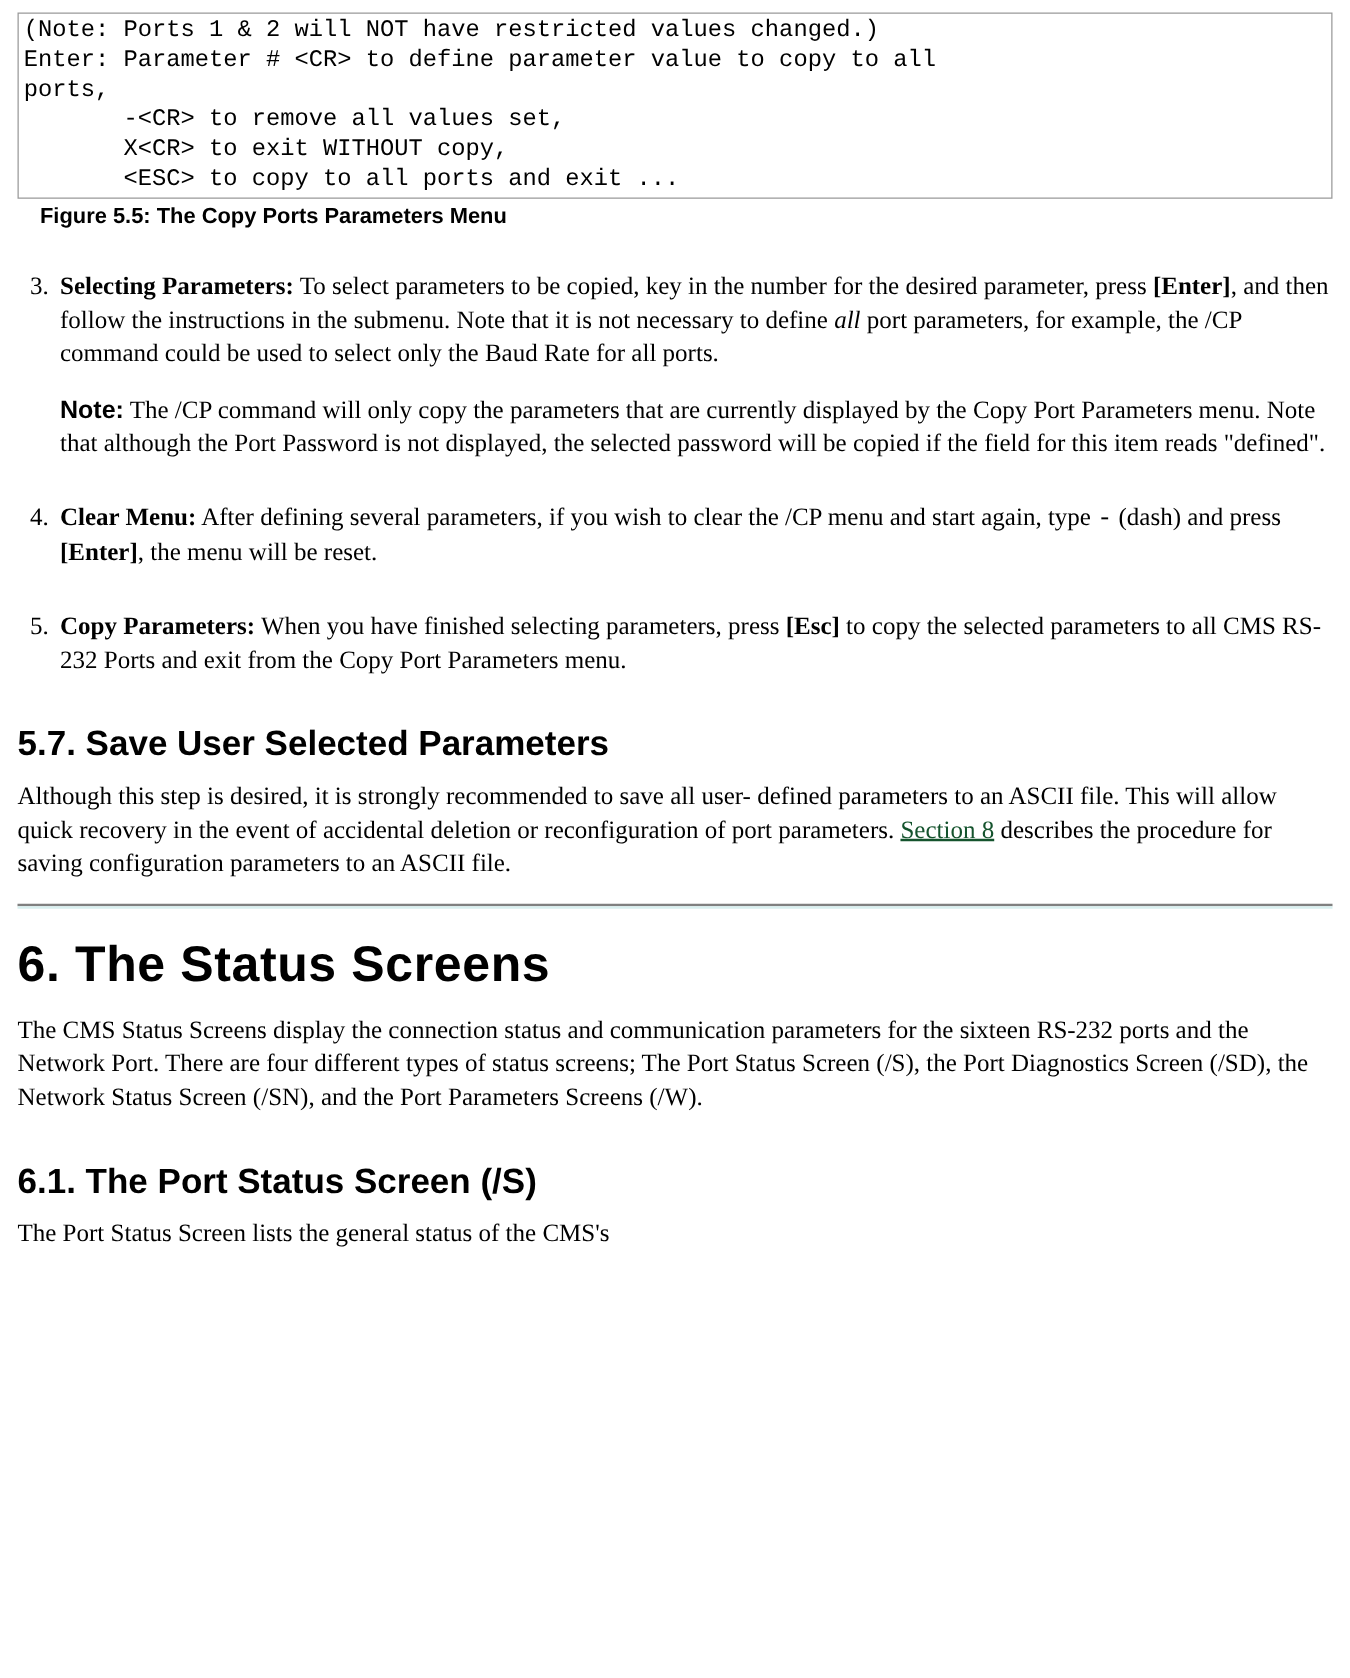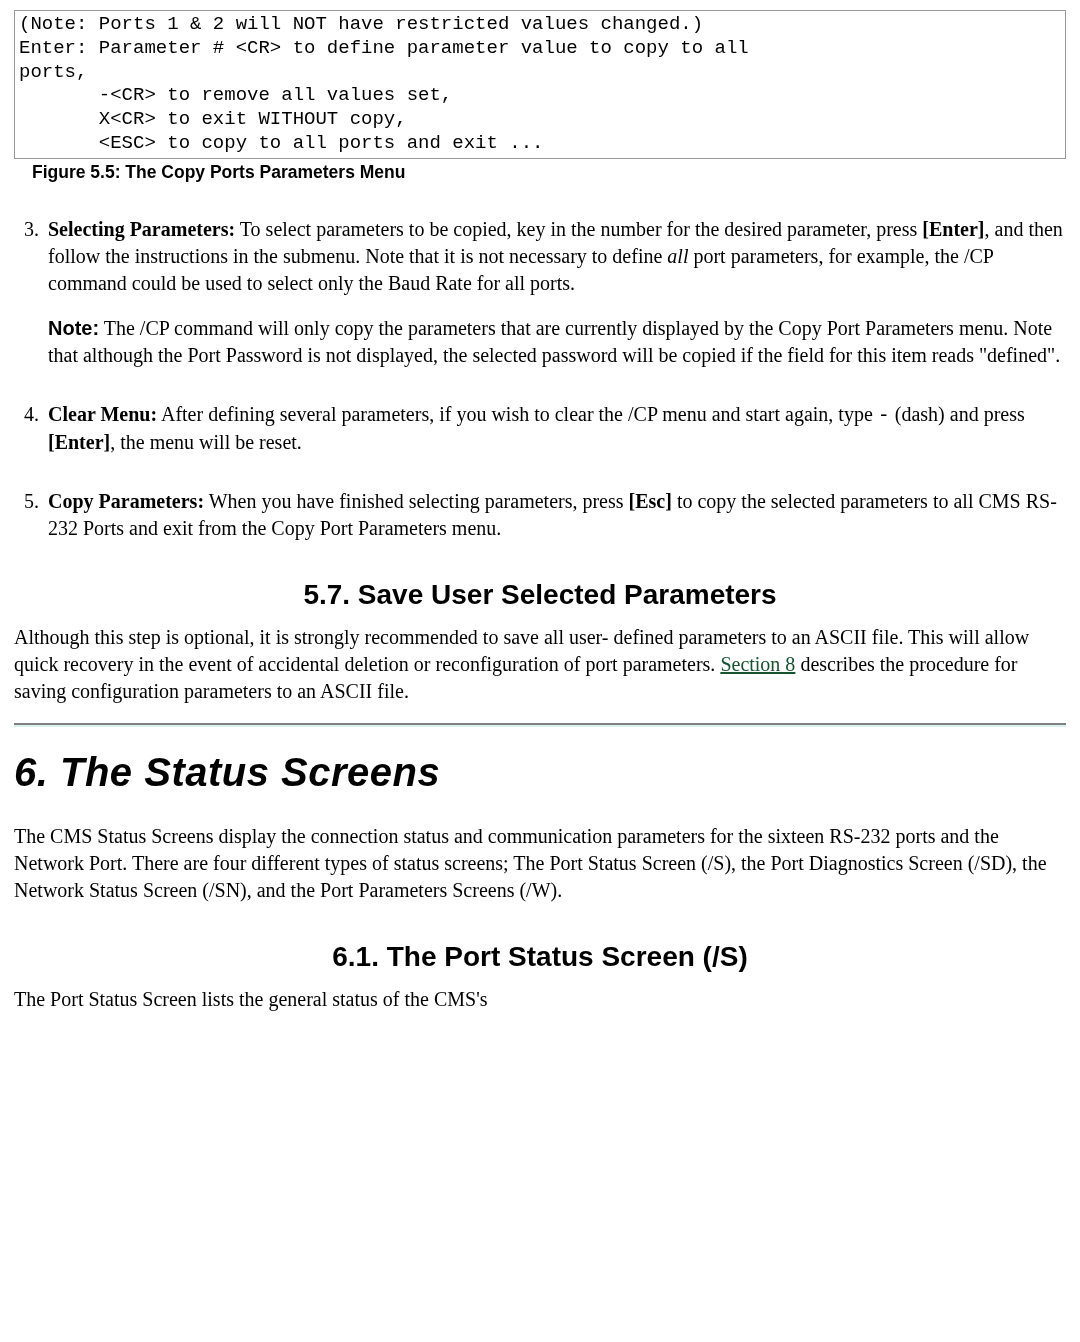--- a/index.html
+++ b/index.html
@@ -44,29 +44,27 @@
     font-weight: bold;
   }
   .mono-dash {
     font-family: "Courier New", monospace;
   }
   h2.sec {
     font-family: Arial, Helvetica, sans-serif;
     font-weight: bold;
     font-size: 28px;
     margin: 34px 0 10px 0;
-    text-align: center;
   }
   h1.chap {
     font-family: Arial, Helvetica, sans-serif;
     font-weight: 900;
     font-size: 40px;
-    margin: 18px 0 24px 0;
+    margin: 18px 0 12px 0;
     letter-spacing: 0.5px;
-    font-style: italic;
   }
   p.body {
     margin: 8px 0 14px 0;
   }
   a.link {
     color: #14532d;
     text-decoration: underline;
   }
   hr.sec-rule {
     border: none;
@@ -101,21 +99,21 @@
   </li>
 
   <li>
     <b>Copy Parameters:</b><span> When you have finished selecting parameters, press </span><b>[Esc]</b><span> to copy the selected parameters to all CMS RS-232 Ports and exit from the Copy Port Parameters menu.</span>
   </li>
 </ol>
 
 <h2 class="sec">5.7.   Save User Selected Parameters</h2>
 
 <p class="body">
-  <span>Although this step is optional, it is strongly recommended to save all user- defined parameters to an ASCII file. This will allow quick recovery in the event of accidental deletion or reconfiguration of port parameters. </span><a class="link" href="#">Section 8</a><span> describes the procedure for saving configuration parameters to an ASCII file.</span>
+  <span>Although this step is desired, it is strongly recommended to save all user- defined parameters to an ASCII file. This will allow quick recovery in the event of accidental deletion or reconfiguration of port parameters. </span><a class="link" href="#">Section 8</a><span> describes the procedure for saving configuration parameters to an ASCII file.</span>
 </p>
 
 <hr class="sec-rule">
 
 <h1 class="chap">6.   The Status Screens</h1>
 
 <p class="body">The CMS Status Screens display the connection status and communication parameters for the sixteen RS-232 ports and the Network Port. There are four different types of status screens; The Port Status Screen (/S), the Port Diagnostics Screen (/SD), the Network Status Screen (/SN), and the Port Parameters Screens (/W).</p>
 
 <h2 class="sec">6.1.   The Port Status Screen (/S)</h2>
 

